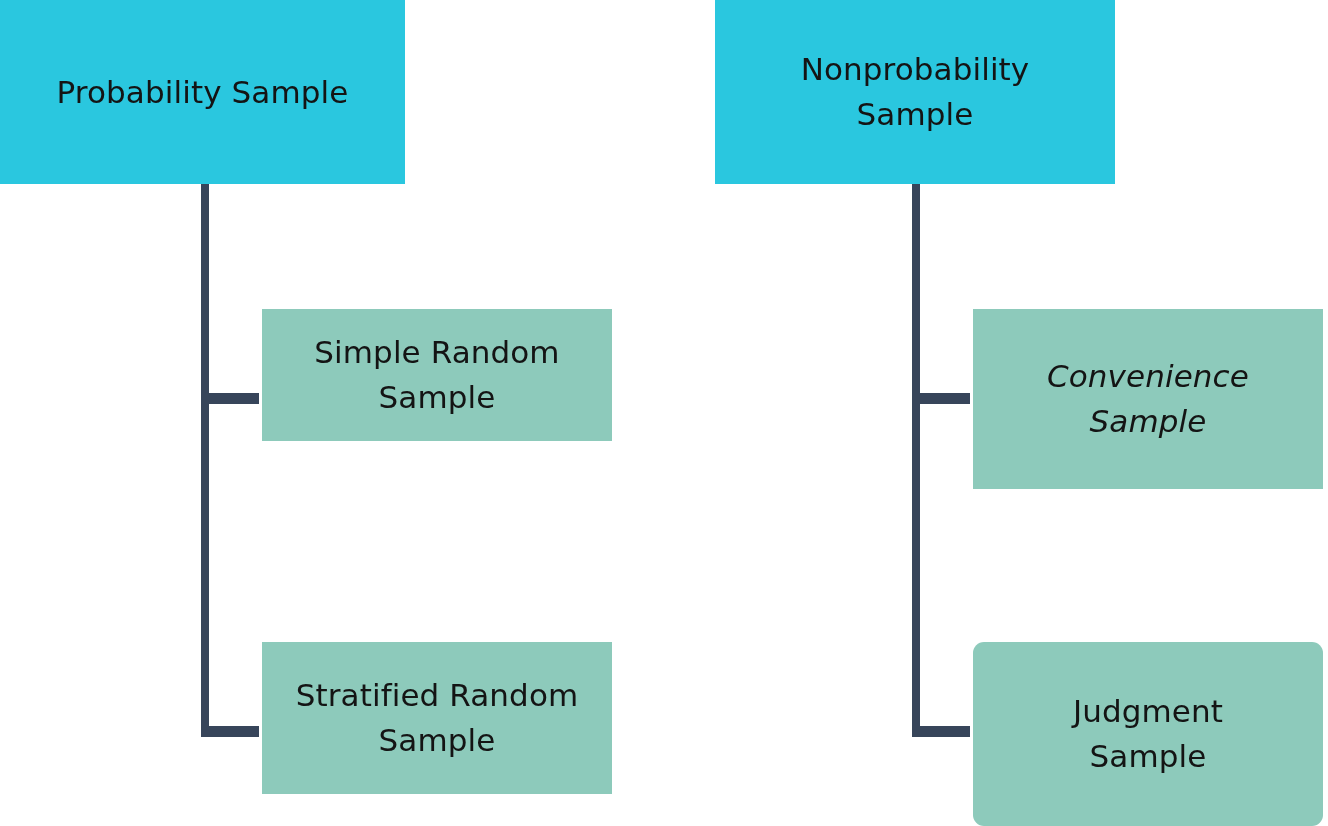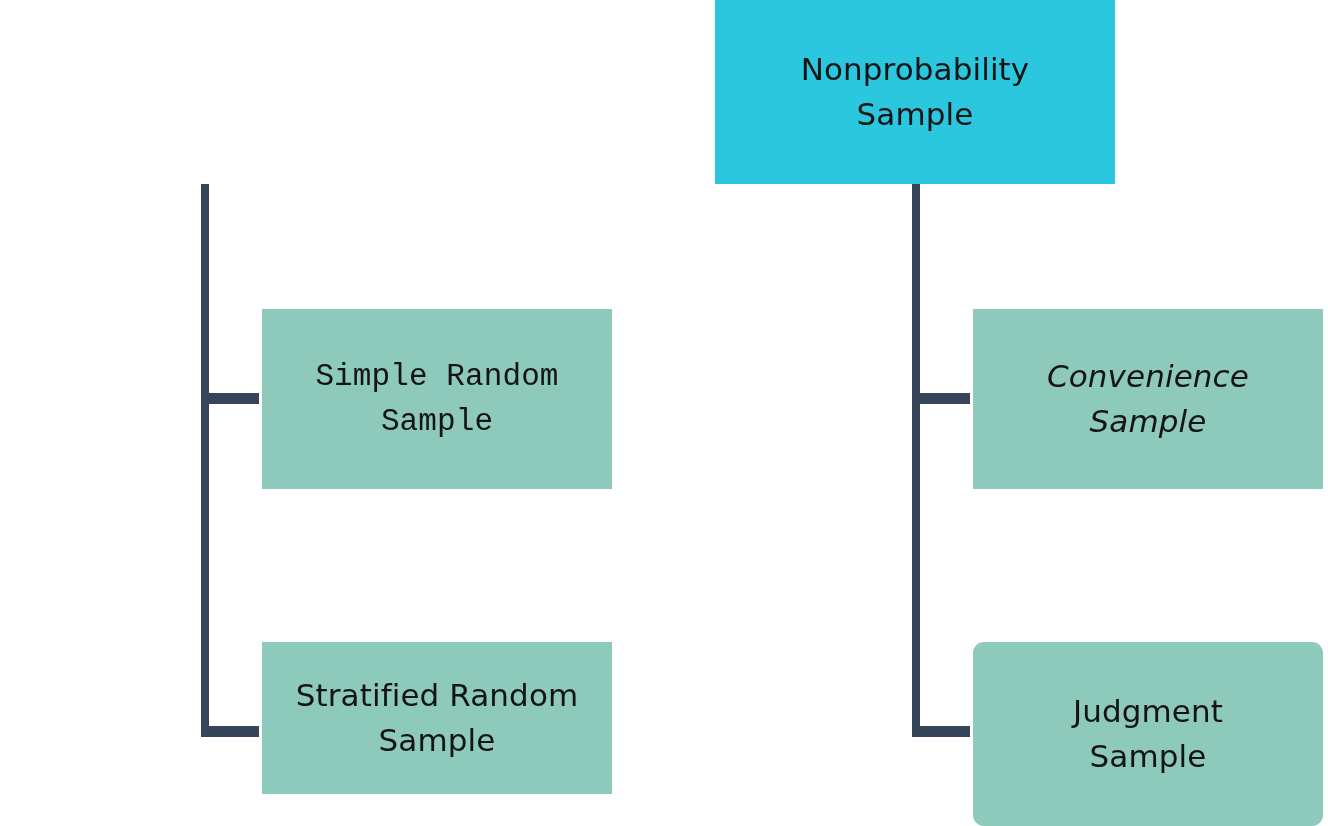--- a/index.html
+++ b/index.html
@@ -42,21 +42,21 @@
   
   .conn {
     position: absolute;
     background: #37455a;
   }
   .conn-v { width: 8px; }
   .conn-h { height: 11px; }
 
   
   #box-probability      { left: 0px;   top: 0px;   width: 405px; height: 184px; }
-  #box-simple-random    { left: 262px; top: 309px; width: 350px; height: 180px; font-family: Liberation Mono, monospace; }
+  #box-simple-random    { left: 262px; top: 309px; width: 350px; height: 132px; }
   #box-stratified       { left: 262px; top: 642px; width: 350px; height: 152px; }
 
   #conn-left-vertical   { left: 201px; top: 184px; height: 553px; }
   #conn-left-branch-top { left: 201px; top: 393px; width: 58px; }
   #conn-left-branch-bot { left: 201px; top: 726px; width: 58px; }
 
   
   #box-nonprobability   { left: 715px;  top: 0px;   width: 400px; height: 184px; }
   #box-convenience      { left: 973px;  top: 309px; width: 350px; height: 180px; font-style: italic; }
   #box-judgment         { left: 973px;  top: 642px; width: 350px; height: 184px; border-radius: 11px; }
@@ -67,20 +67,21 @@
 </style>
 </head>
 <body>
 
 <div id="canvas">
 
   <div class="conn conn-v" id="conn-left-vertical"></div>
   <div class="conn conn-h" id="conn-left-branch-top"></div>
   <div class="conn conn-h" id="conn-left-branch-bot"></div>
 
+  <div class="node node-root" id="box-probability">Probability Sample</div>
 
   <div class="node node-child" id="box-simple-random">Simple Random
 Sample</div>
 
   <div class="node node-child" id="box-stratified">Stratified Random
 Sample</div>
 
   <div class="conn conn-v" id="conn-right-vertical"></div>
   <div class="conn conn-h" id="conn-right-branch-top"></div>
   <div class="conn conn-h" id="conn-right-branch-bot"></div>

